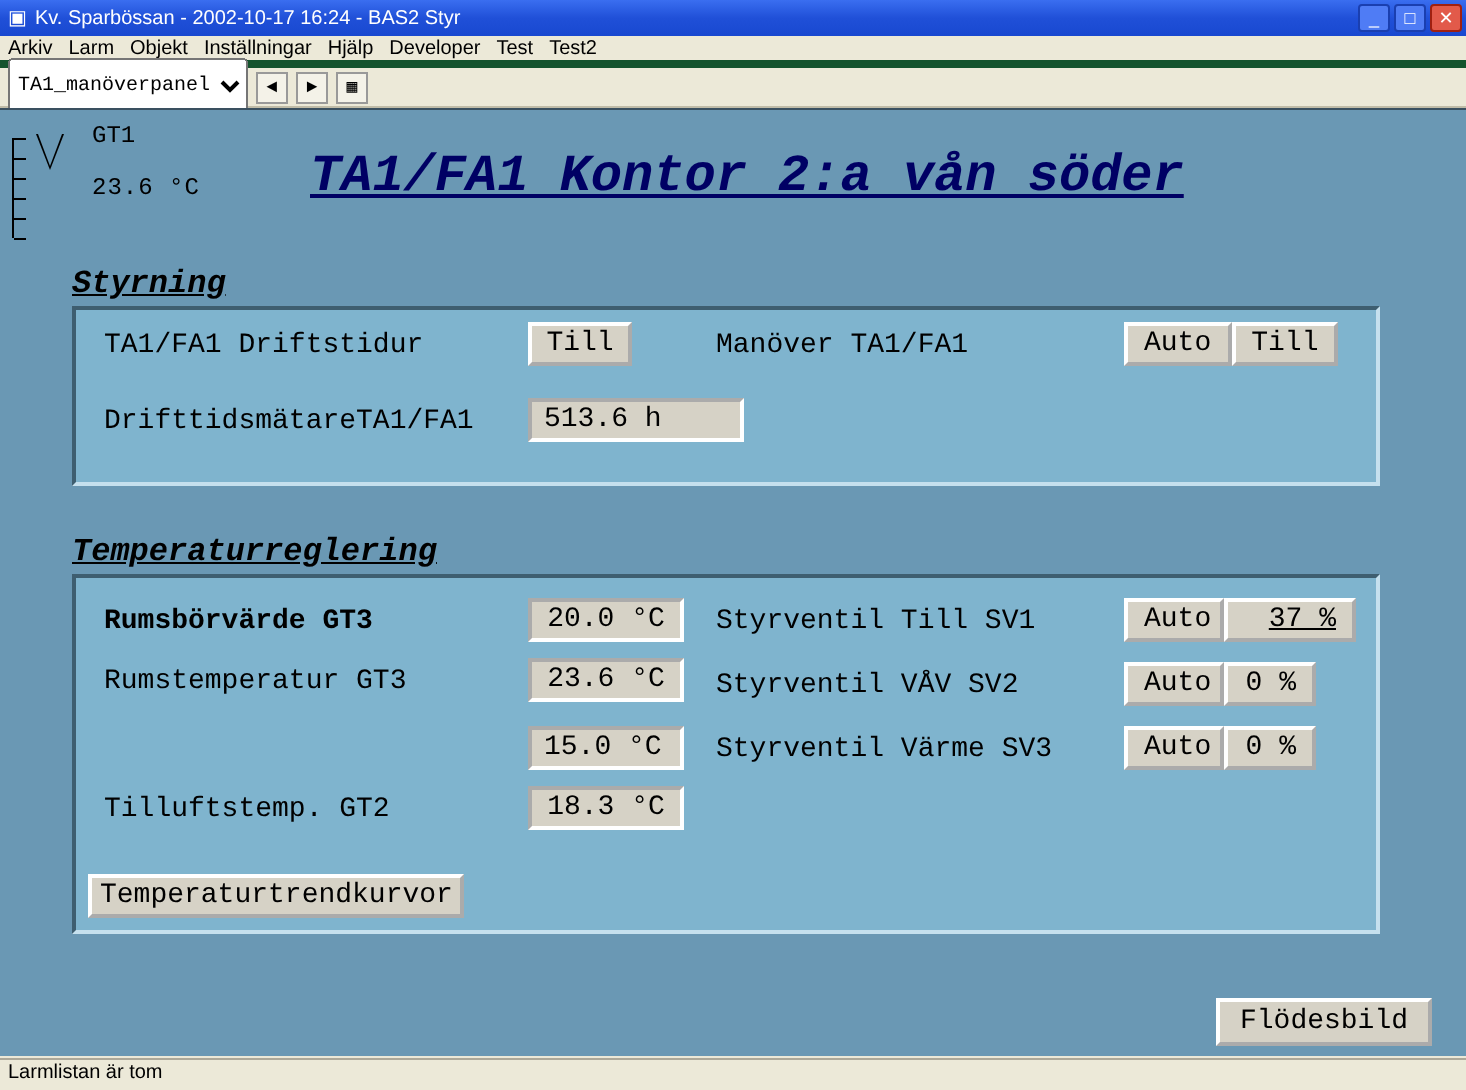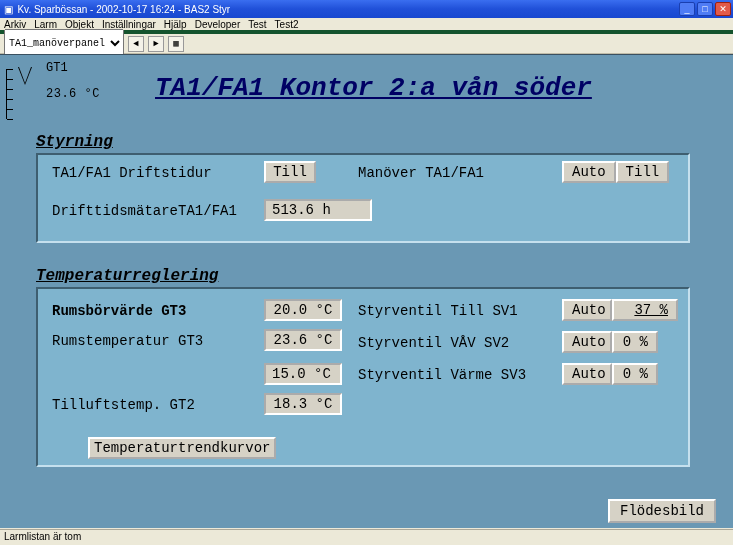--- a/index.html
+++ b/index.html
@@ -269,21 +269,21 @@
       <div class="seg" style="width:50px;">Auto</div>
       <div class="seg" style="width:46px; text-align:right;">0 %</div>
     </div>
 
     <div class="lbl" style="left:320px; top:78px;">Styrventil Värme SV3</div>
     <div class="splitbtn" style="left:524px; top:74px;">
       <div class="seg" style="width:50px;">Auto</div>
       <div class="seg" style="width:46px; text-align:right;">0 %</div>
     </div>
 
-    <div class="btn3d" style="left:6px; top:148px;margin-left:44px;">Temperaturtrendkurvor</div>
+    <div class="btn3d" style="left:6px; top:148px;">Temperaturtrendkurvor</div>
   </div>
 
   <div class="btn3d" style="left:608px; top:444px; padding:2px 10px;">Flödesbild</div>
 
 </div>
 
 <div class="statusbar">
   <span>Larmlistan är tom</span>
 </div>
 

